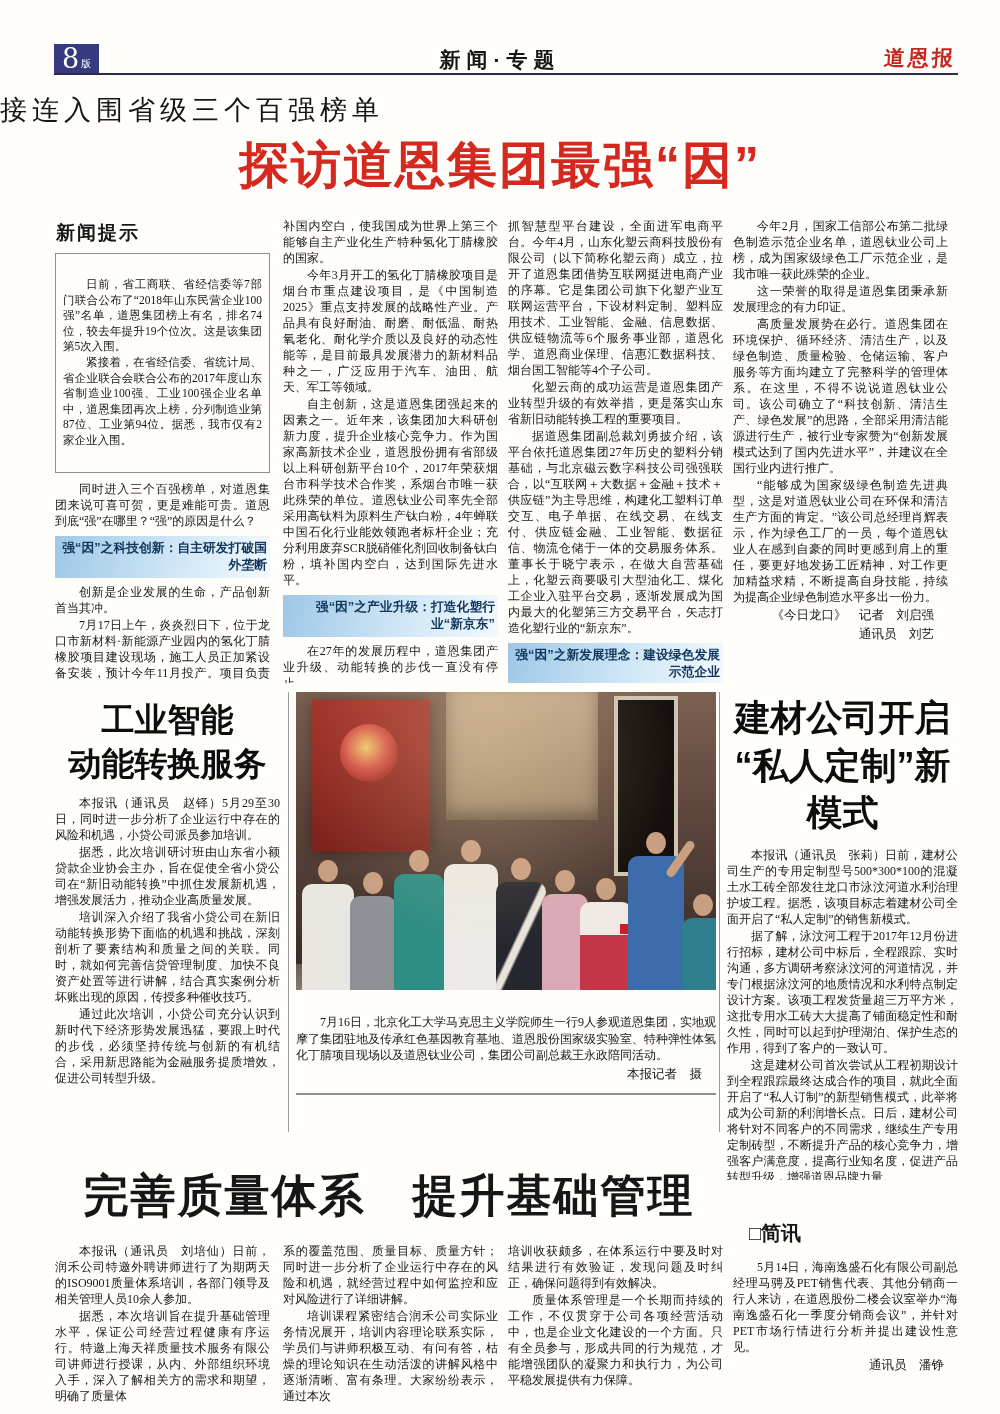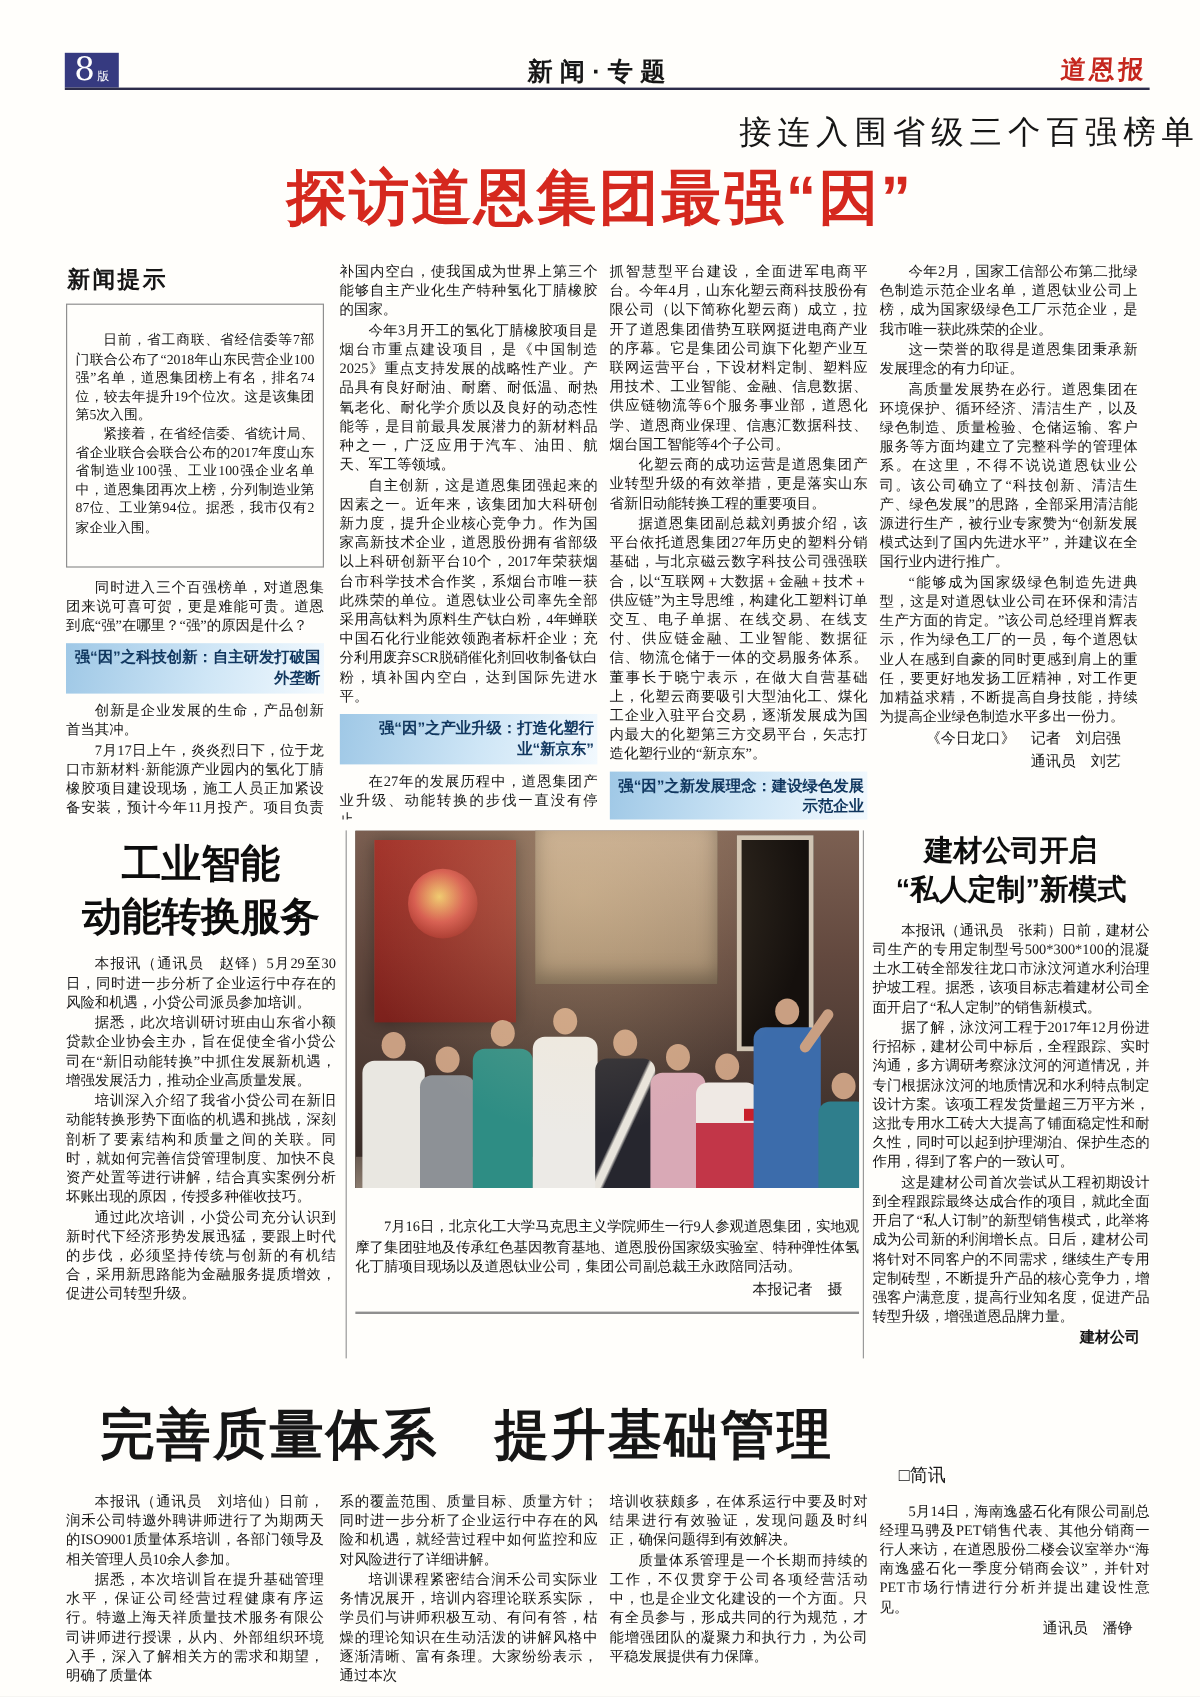--- a/index.html
+++ b/index.html
@@ -12,21 +12,21 @@
   .pnum{font-family:"DejaVu Serif",serif;font-size:27px;line-height:27px;}
   .plabel{font-size:10px;align-self:flex-end;margin-bottom:2px;}
   .sectiontitle{position:absolute;left:0;right:0;top:46px;text-align:center;
                 font-size:21px;font-weight:bold;letter-spacing:6px;}
   .masthead{position:absolute;right:44px;top:44px;font-size:21px;font-weight:bold;
             color:#c5271e;letter-spacing:3px;font-family:"DejaVu Serif",serif;
             transform:skewX(-4deg);}
   .headrule{position:absolute;left:54px;right:42px;top:73px;height:2px;background:#2c2c4a;}
 
   
-  .kicker{position:absolute;left:0;right:0;top:92px;text-align:right;font-size:27px;
+  .kicker{position:absolute;left:0;right:0;top:92px;text-align:left;font-size:27px;
           letter-spacing:5px;font-weight:500;font-family:"Liberation Serif",serif;}
   .headline{position:absolute;left:0;right:0;top:132px;margin:0;text-align:center;
             font-size:50px;font-weight:900;letter-spacing:2px;color:#d5281e;}
 
   
   .col{position:absolute;overflow:hidden;}
   .bt p{margin:0 0 1px 0;font-size:12px;line-height:16px;text-align:justify;text-indent:2em;
         font-family:"Liberation Serif",serif;}
   .bt p.cont{text-indent:0;}
   .tiplabel{font-size:19px;font-weight:bold;letter-spacing:2px;margin:2px 0 7px 1px;}
@@ -35,21 +35,21 @@
             font-family:"Liberation Serif",serif;}
   .subhead{display:block;margin:7px 0 6px 0;padding:4px 3px;font-size:12.8px;font-weight:bold;
            color:#10365e;background:linear-gradient(100deg,#9fc8e6 0%,#cfe6f6 55%,#f2f9fe 100%);text-align:right;}
   .byline{ text-align:right;padding-right:14px;font-size:12.5px;line-height:19px;
            font-family:"Liberation Serif",serif;}
 
   
   .vrule{position:absolute;width:1px;background:#9a9a9a;}
   .midtitle{margin:0 0 10px 0;text-align:center;font-weight:900;line-height:1.32;color:#0d0d0d;}
   .loans .midtitle{font-size:33px;}
-  .materials .midtitle{font-size:24px;}
+  .materials .midtitle{font-size:36px;}
   .sign{text-align:right;padding-right:8px;font-size:12.5px;font-weight:bold;
         font-family:"Liberation Serif",serif;}
 
   
   .photo{position:relative;width:420px;height:298px;overflow:hidden;background:#4a3a33;}
   .pwall{position:absolute;inset:0;background:linear-gradient(180deg,#7c6052 0%,#63493f 35%,#4c3a33 65%,#322825 100%);}
   .pglow{position:absolute;inset:0;background:radial-gradient(ellipse at 45% 18%,rgba(255,224,170,.28),rgba(0,0,0,0) 58%);}
   .pbanner{position:absolute;left:16px;top:8px;width:118px;height:152px;
            background:linear-gradient(180deg,#a23129,#7c211c);box-shadow:0 0 14px rgba(0,0,0,.4);}
   .pemblem{position:absolute;left:44px;top:32px;width:58px;height:58px;border-radius:50%;
@@ -62,21 +62,21 @@
           background:linear-gradient(180deg,#6a5c52,#8a7b6e);}
   .person{position:absolute;bottom:0;}
   .person .head{width:20px;height:22px;border-radius:50%;background:#c99f82;margin:0 auto 2px;}
   .person .torso{width:100%;border-radius:10px 10px 0 0;height:calc(100% - 24px);}
   .parm{position:absolute;width:9px;height:42px;border-radius:5px;background:#c99f82;}
   .pbook{position:absolute;width:14px;height:10px;background:#c81f2a;}
 
   
   .qheadline{position:absolute;left:55px;top:1166px;width:668px;margin:0;text-align:center;
              font-size:45px;font-weight:900;letter-spacing:2px;}
-  .briefs-label{font-size:15px;font-weight:normal;margin:0 0 12px 0;font-family:"Liberation Sans",sans-serif;padding-left:16px;}
+  .briefs-label{font-size:20px;font-weight:bold;margin:0 0 12px 0;font-family:"Liberation Sans",sans-serif;padding-left:16px;}
   .midrule{height:2px;background:#8f8f8f;margin-top:9px;}
   .caption{margin-top:24px;}
   .caption p{font-size:12px;line-height:16.5px;}
 </style>
 </head>
 <body>
 
 <div class="page">
 
   <div class="pagebox">

